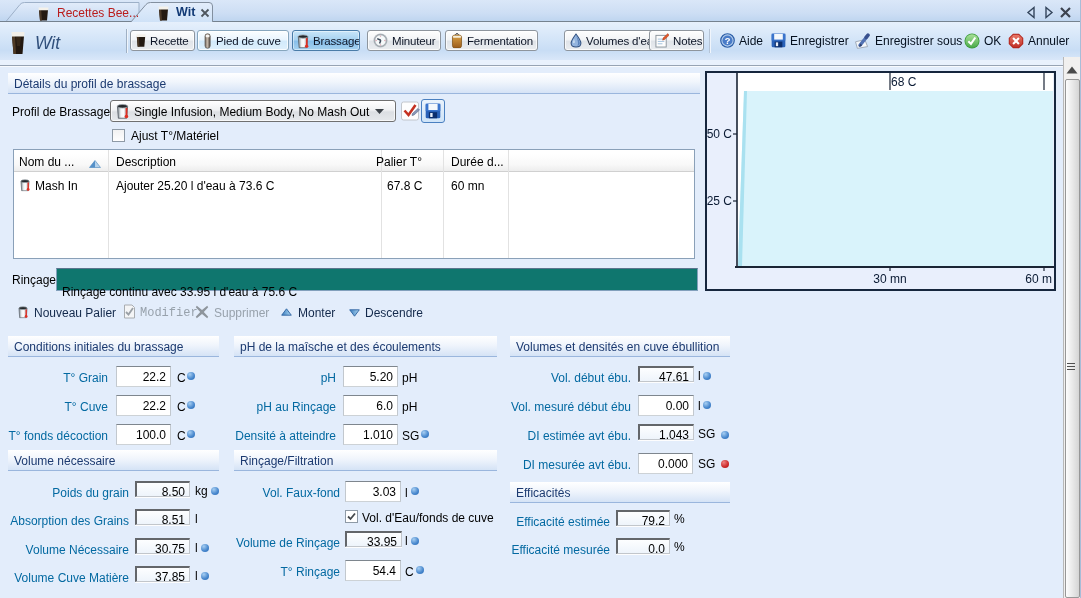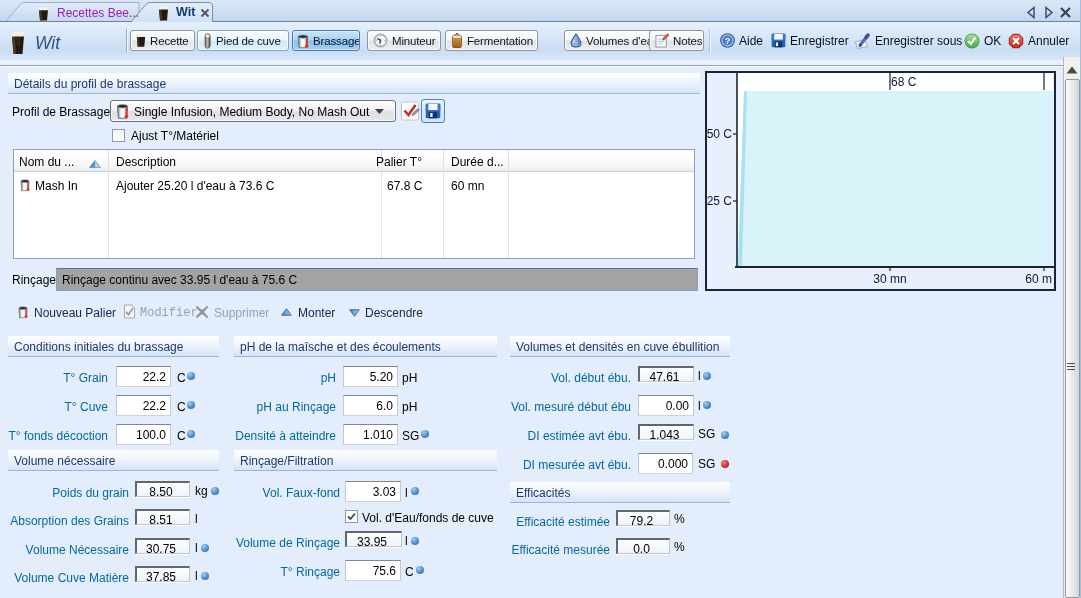--- a/index.html
+++ b/index.html
@@ -1,21 +1,21 @@
 <!DOCTYPE html>
 <html><head><meta charset="utf-8">
 <style>
 *{margin:0;padding:0;box-sizing:border-box;}
 html,body{width:1081px;height:598px;overflow:hidden;}
 body{position:relative;font-family:"Liberation Sans",sans-serif;background:#e3edfb;font-size:12px;}
 .abs{position:absolute;}
 .lbl{position:absolute;font-size:12px;color:#000;white-space:nowrap;}
 .lblr{position:absolute;font-size:12px;color:#0369a1;white-space:nowrap;text-align:right;}
 .inp{position:absolute;height:21px;background:#fff;border-style:solid;border-width:1px;border-color:#7e868e #c2c8ce #cdd2d6 #c2c8ce;font-size:12px;text-align:right;padding:3px 4px 0 0;color:#000;white-space:nowrap;}
-.snk{position:absolute;height:16px;background:linear-gradient(180deg,#fdfeff,#eef4fb);border-style:solid;border-color:#63666a #c2c6cb #c2c6cb #63666a;border-width:2px 1px 1px 2px;box-shadow:0 1px 0 #fdfdfe;font-size:12px;text-align:center;padding:2px 4px 0 0;color:#000;white-space:nowrap;}
+.snk{position:absolute;height:16px;background:linear-gradient(180deg,#fdfeff,#eef4fb);border-style:solid;border-color:#63666a #c2c6cb #c2c6cb #63666a;border-width:2px 1px 1px 2px;box-shadow:0 1px 0 #fdfdfe;font-size:12px;text-align:right;padding:2px 4px 0 0;color:#000;white-space:nowrap;}
 .unit{position:absolute;font-size:12px;color:#000;white-space:nowrap;}
 .bdot{position:absolute;width:8px;height:8px;border-radius:50%;background:radial-gradient(circle at 35% 30%,#a6cef2,#4585cc 60%,#2d6cb4);}
 .rdot{position:absolute;width:8px;height:8px;border-radius:50%;background:radial-gradient(circle at 35% 30%,#ee8080,#cc2a2a 60%,#a81414);}
 .shdr{position:absolute;height:21px;background:linear-gradient(180deg,#ffffff 0%,#f0f5fc 45%,#d5e3f6 100%);border-bottom:1px solid #9ab6dd;font-size:12px;color:#1c3a70;padding:4px 0 0 6px;white-space:nowrap;}
 .tbtn{position:absolute;top:30px;height:21px;border:1px solid #8e959d;border-radius:3px;background:linear-gradient(180deg,#fefefe 0%,#f2f4f6 45%,#e0e4e9 55%,#eaedf0 100%);box-shadow:inset 0 0 0 1px rgba(255,255,255,.75);display:flex;align-items:center;font-size:11.5px;letter-spacing:-0.15px;color:#0d1526;white-space:nowrap;overflow:hidden;}
 .tbtn.blue{background:linear-gradient(180deg,#fbfeff 0%,#e9f5fe 45%,#d2eafb 55%,#dff0fc 100%);border-color:#87a6bd;}
 .tbtn.sel{background:linear-gradient(180deg,#c9e6f9 0%,#a8d3f1 45%,#88bfea 55%,#a6d2f0 100%);border-color:#4a7ca8;box-shadow:inset 0 0 0 1px rgba(255,255,255,.45);}
 .tico{margin-left:5px;margin-right:4px;display:block;flex:none;}
 .flatb{position:absolute;top:31px;height:19px;display:flex;align-items:center;font-size:12px;color:#05101f;white-space:nowrap;}
 .flatb svg{margin-right:4px;}
@@ -85,21 +85,21 @@
   <path d="M6,21.5 L20,4.5 Q21.5,2.5 24.5,2.5 L139,2.5 L139,21.5 Z" fill="url(#t1g)" stroke="#9db0c8" stroke-width="1"></path>
   <path d="M0,21.5 L132,21.5 M212.5,21.5 L1081,21.5" stroke="#75828f" stroke-width="1"></path>
   <path d="M131,21.9 L146,4.5 Q147.5,2.5 150.5,2.5 L209,2.5 Q212.5,2.5 212.5,6 L212.5,21.9" fill="url(#t2g)" stroke="#828f9f" stroke-width="1"></path>
 </svg>
 
 <svg class="abs" style="left:38px;top:7px;" width="11" height="14" viewBox="0 0 11 14">
   <path d="M1,3 L2,13.5 L9,13.5 L10,3 Z" fill="#241a12"></path>
   <path d="M1,3 L2,13.5 L4,13.5 L3.2,3 Z" fill="#4a3826"></path>
   <path d="M0.5,0.5 L10.5,0.5 L10.2,3.2 L0.8,3.2 Z" fill="#f4f1ea"></path>
 </svg>
-<div class="lbl" style="left:57px;top:6px;color:#a21caf;">Recettes Bee...</div>
+<div class="lbl" style="left:57px;top:6px;color:#b91c1c;">Recettes Bee...</div>
 <svg class="abs" style="left:158px;top:6px;" width="11" height="15" viewBox="0 0 11 15">
   <path d="M1,3 L2,14.5 L9,14.5 L10,3 Z" fill="#241a12"></path>
   <path d="M1,3 L2,14.5 L4,14.5 L3.2,3 Z" fill="#4a3826"></path>
   <path d="M0.5,0.5 L10.5,0.5 L10.2,3.4 L0.8,3.4 Z" fill="#f4f1ea"></path>
 </svg>
 <div class="lbl" style="left:176px;top:5px;color:#123a75;font-weight:bold;font-size:12.5px;">Wit</div>
 <svg class="abs" style="left:200px;top:8px;" width="10" height="10">
     <path d="M1.5,1.5 L8.5,8.5 M8.5,1.5 L1.5,8.5" stroke="#4e565e" stroke-width="1.8"></path>
   </svg>
 
@@ -263,21 +263,21 @@
 <div class="lbl" style="left:451px;top:155px;">Durée d...</div>
 <svg class="abs" style="left:19px;top:178px;" width="12" height="14" viewBox="0 0 16 17">
     <use href="#kettle"></use>
   </svg>
 <div class="lbl" style="left:35px;top:179px;">Mash In</div>
 <div class="lbl" style="left:116px;top:179px;">Ajouter 25.20 l d'eau à 73.6 C</div>
 <div class="lbl" style="left:387px;top:179px;">67.8 C</div>
 <div class="lbl" style="left:451px;top:179px;">60 mn</div>
 
 <div class="lbl" style="left:12px;top:273px;">Rinçage</div>
-<div class="abs" style="left:56px;top:268px;width:642px;height:23px;background:#a3a3a3;border:1px solid #82a0bc;border-top-color:#5a748e;font-size:12px;color:#000;padding:4px 0 0 5px;">Rinçage continu avec 33.95 l d'eau à 75.6 C</div>
+<div class="abs" style="left:56px;top:268px;width:642px;height:23px;background:#0f766e;border:1px solid #82a0bc;border-top-color:#5a748e;font-size:12px;color:#000;padding:16px 0 0 5px;">Rinçage continu avec 33.95 l d'eau à 75.6 C</div>
 
 <svg class="abs" style="left:17px;top:304px;" width="12" height="16" viewBox="0 0 16 17">
     <use href="#kettle"></use>
   </svg>
 <div class="lbl" style="left:34px;top:306px;color:#13294b;">Nouveau Palier</div>
 <svg class="abs" style="left:123px;top:304px;" width="13" height="15" viewBox="0 0 13 15">
     <path d="M1.5,1 L9,1 L11.5,3.5 L11.5,14 L1.5,14 Z" fill="#f4f5f6" stroke="#a8acb0" stroke-width="1"></path>
     <path d="M3,8 L5.5,10.5 L10,4" fill="none" stroke="#9aa0a6" stroke-width="1.8"></path>
   </svg>
 <div class="lbl" style="left:140px;top:306px;color:#98a2ac;font-family:Liberation Mono, monospace;">Modifier</div>
@@ -378,21 +378,21 @@
 <div class="abs" style="left:345px;top:510px;width:13px;height:13px;background:#fff;border:1px solid #8e9aa6;"></div>
 <svg class="abs" style="left:346px;top:511px;" width="11" height="11">
     <path d="M2,5.5 L4.5,8 L9,2.5" fill="none" stroke="#44484c" stroke-width="1.8"></path>
   </svg>
 <div class="lbl" style="left:362px;top:511px;">Vol. d'Eau/fonds de cuve</div>
 <div class="lblr" style="right:741px;top:536px;">Volume de Rinçage</div>
 <div class="snk" style="left:345px;top:531px;width:57px;">33.95</div>
 <div class="unit" style="left:405px;top:534px;">l</div>
 <div class="bdot" style="left:411px;top:537px;"></div>
 <div class="lblr" style="right:741px;top:565px;">T° Rinçage</div>
-<div class="inp" style="left:345px;top:560px;width:56px;">75.6</div>
+<div class="inp" style="left:345px;top:560px;width:56px;">54.4</div>
 <div class="unit" style="left:405px;top:565px;">C</div>
 <div class="bdot" style="left:416px;top:566px;"></div>
 
 <div class="shdr" style="left:510px;top:336px;width:220px;">Volumes et densités en cuve ébullition</div>
 <div class="lblr" style="right:450px;top:371px;">Vol. début ébu.</div>
 <div class="snk" style="left:638px;top:366px;width:56px;">47.61</div>
 <div class="unit" style="left:698px;top:369px;">l</div>
 <div class="bdot" style="left:703px;top:372px;"></div>
 <div class="lblr" style="right:450px;top:400px;">Vol. mesuré début ébu</div>
 <div class="inp" style="left:638px;top:395px;width:56px;">0.00</div>

